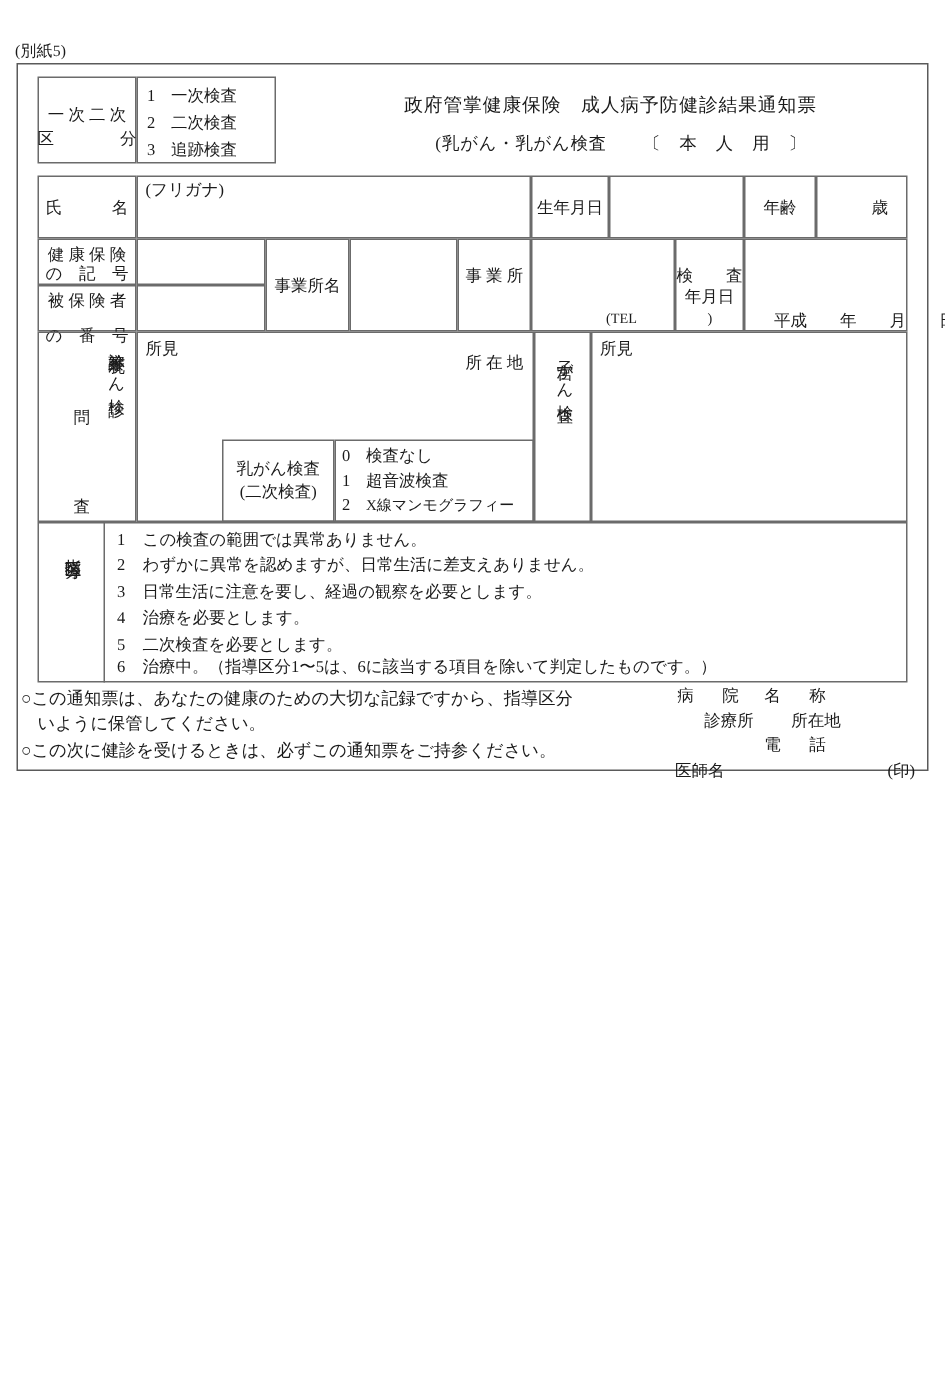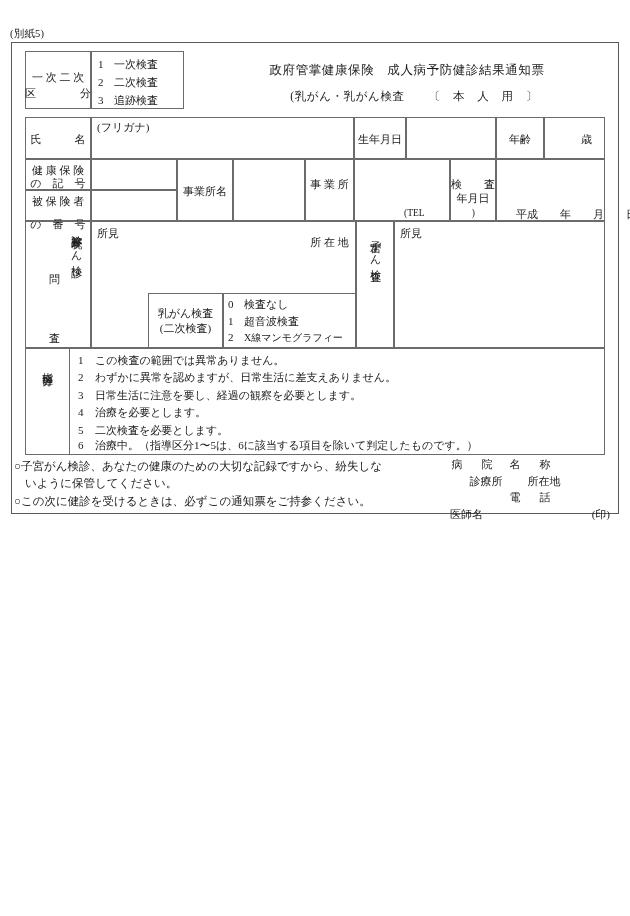--- a/index.html
+++ b/index.html
@@ -239,21 +239,21 @@
     </div>
     <div>
       <span class="gn">5</span><span>二次検査を必要とします。</span>
     </div>
   </div>
   <div class="guide-list" style="position:absolute; left:78px; top:437px;">
     <span class="gn">6</span><span>治療中。（指導区分1〜5は、6に該当する項目を除いて判定したものです。）</span>
   </div>
 
   <div class="notes" style="position:absolute; left:14px; top:458px; width:390px;">
-    <div>○子宮がん検診、あなたの健康のための大切な記録ですから、紛失しな</div>
+    <div>○この通知票は、あなたの健康のための大切な記録ですから、指導区分</div>
     <div style="padding-left:11px;">いように保管してください。</div>
     <div>○この次に健診を受けるときは、必ずこの通知票をご持参ください。</div>
   </div>
 
   <div class="hosp" style="position:absolute; left:392px; top:456px; width:222px;">
     <div class="flexl">
       <span style="width:58px; display:inline-block; letter-spacing:4px;">病　院</span>
       <span style="letter-spacing:4px;">名　称</span>
     </div>
     <div class="flexl">

